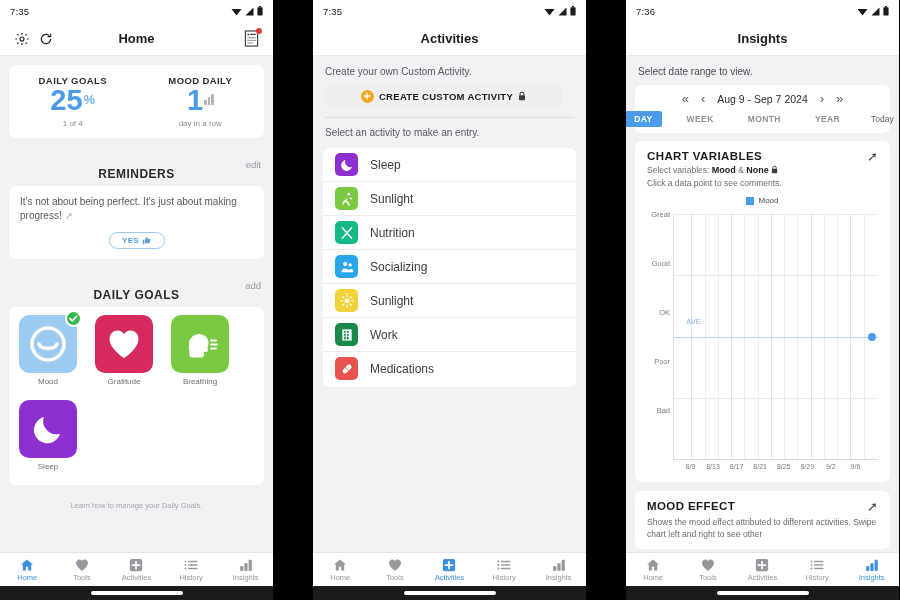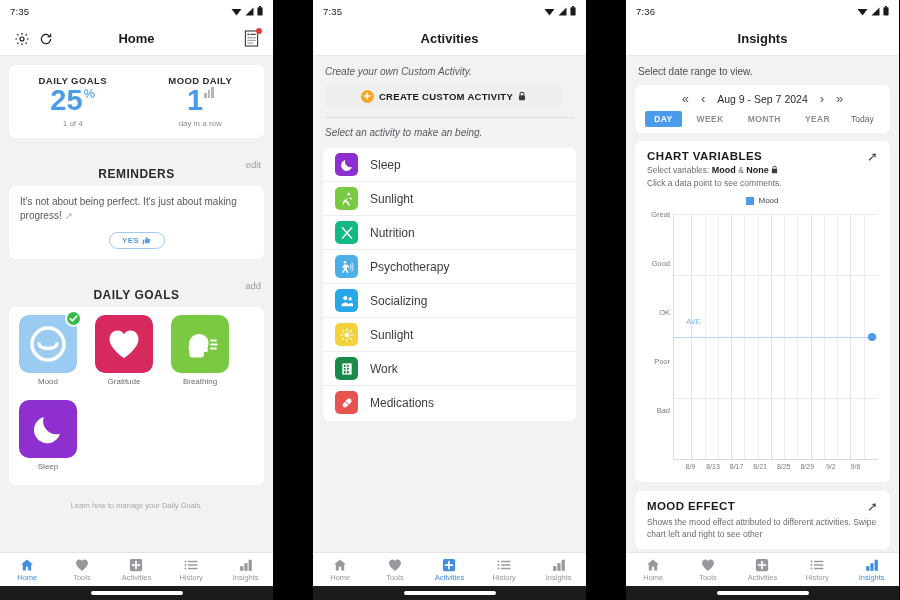--- a/index.html
+++ b/index.html
@@ -30,21 +30,21 @@
 
   
   .body { flex: 1 1 auto; overflow: hidden; position: relative; }
 
   
   .card { background: #fff; border-radius: 7px; margin: 9px 9px 0 9px; }
 
   .stats { display: flex; padding: 10px 0 10px 0; }
   .stat { flex: 1; text-align: center; }
   .stat-label { font-size: 9.5px; font-weight: bold; color: #2b2b2b; letter-spacing: .4px; }
-  .stat-value { margin-top: 1px; display: flex; align-items: flex-start;
+  .stat-value { margin-top: 1px; display: flex; align-items: center;
     justify-content: center; gap: 1px; line-height: 1; }
   .stat-num { font-size: 29px; font-weight: bold; color: #4a9bea; line-height: .95; }
   .stat-unit { font-size: 13px; color: #76b4ef; font-weight: bold; padding-bottom: 2px; }
   .stat-sub { font-size: 8px; color: #8c8c92; margin-top: 4px; }
   .bars { display: flex; align-items: flex-end; gap: 1px; padding-bottom: 3px; }
   .bars i { width: 2.5px; background: #b4b4bb; display: block; }
 
   .sect-head { display: flex; align-items: center; justify-content: center;
     position: relative; padding: 11px 10px 5px 10px; }
   .sect-title { font-size: 12px; font-weight: bold; color: #2b2b2b; letter-spacing: .5px; margin-top: 18px; }
@@ -75,21 +75,21 @@
     border-top: 1px solid #e4e4e6; flex: none; }
   .nav-item { flex: 1; display: flex; flex-direction: column; align-items: center;
     justify-content: center; gap: 1px; }
   .nav-label { font-size: 7.5px; color: #97979d; }
   .nav-item.active .nav-label { color: #3f8fe0; }
   .homebar { height: 14px; background: #1b1b1b; display: flex; align-items: center;
     justify-content: center; flex: none; }
   .homebar i { display: block; width: 92px; height: 3.5px; border-radius: 2px; background: #fff; }
 
   
-  .hint { font-size: 10px; color: #58585e; padding: 10px 8px 0 12px; font-style: italic; }
+  .hint { font-size: 10px; color: #58585e; padding: 10px 8px 0 12px; }
   .cca-wrap { padding: 8px 24px 10px 12px; }
   .cca-btn { height: 22px; background: #efefef; border-radius: 4px; display: flex;
     align-items: center; justify-content: center; gap: 5px; }
   .cca-btn span.t { font-size: 9.5px; font-weight: bold; color: #1b1b1b; letter-spacing: .3px; }
   .plus-circle { width: 13px; height: 13px; border-radius: 50%; background: #f5a623;
     display: flex; align-items: center; justify-content: center; }
   .divider { height: 1px; background: #dedee1; margin: 0 12px; }
   .act-card { background: #fff; border-radius: 7px; margin: 10px 10px 0 10px;
     padding: 0 0 2px 0; }
   .act-row { display: flex; align-items: center; gap: 12px; padding: 5px 12px;
@@ -99,21 +99,21 @@
     display: flex; align-items: center; justify-content: center; }
   .act-name { font-size: 12px; color: #3b3b41; }
 
   
   .ins-hint { font-size: 10px; color: #4b4b51; padding: 10px 12px 0 12px; }
   .date-card { background: #fff; border-radius: 7px; margin: 8px 9px 0 9px; padding: 7px 0 6px 0; }
   .date-row { display: flex; align-items: center; justify-content: center; gap: 12px; }
   .date-txt { font-size: 10.5px; color: #2b2b2b; }
   .chev { font-size: 13px; color: #555; line-height: 1; }
   .range-row { display: flex; align-items: center; justify-content: center;
-    gap: 6px; margin-top: 6px; padding: 0 12px; }
+    gap: 16px; margin-top: 6px; padding: 0 12px; }
   .range-tab { font-size: 8.5px; font-weight: bold; color: #8e8e94; letter-spacing: .4px;
     padding: 3px 9px; border-radius: 2px; }
   .range-tab.active { background: #4a9bea; color: #fff; }
   .range-today { font-size: 8.5px; color: #5c5c62; padding: 3px 6px; }
 
   .panel { background: #fff; border-radius: 7px; margin: 8px 9px 0 9px; padding: 9px 12px 8px 12px; }
   .panel-head { display: flex; align-items: flex-start; justify-content: space-between; }
   .panel-title { font-size: 11.5px; font-weight: bold; color: #1b1b1b; letter-spacing: .4px; }
   .panel-sub { font-size: 8.5px; color: #6b6b71; margin-top: 3px; }
   .panel-sub b { color: #1b1b1b; font-size: 9px; }
@@ -363,21 +363,21 @@
               </svg>
           </span>
           <span class="t">CREATE CUSTOM ACTIVITY</span>
           <svg width="8" height="10" viewBox="0 0 10 12">
               <path d="M2.6 5.2V3.6a2.4 2.4 0 0 1 4.8 0v1.6" fill="none" stroke="#3b3b41" stroke-width="1.3"></path>
               <rect x="1.2" y="5" width="7.6" height="6.2" rx="1" fill="#3b3b41"></rect>
             </svg>
         </div>
       </div>
       <div class="divider"></div>
-      <div class="hint" style="padding-top:9px">Select an activity to make an being.</div>
+      <div class="hint" style="padding-top:9px">Select an activity to make an entry.</div>
 
       <div class="act-card">
         <div class="act-row">
           <span class="act-icon" style="background:#8e2fd0">
             <svg width="14" height="14" viewBox="0 0 24 24">
                 <path d="M20.5 15.3A9.2 9.2 0 0 1 9.1 3.6a9.4 9.4 0 1 0 11.4 11.7z" fill="#fff"></path>
               </svg>
             </span>
           <span class="act-name">Sleep</span>
         </div>
@@ -391,30 +391,20 @@
             </span>
           <span class="act-name">Sunlight</span>
         </div>
         <div class="act-row">
           <span class="act-icon" style="background:#12b886">
             <svg width="14" height="14" viewBox="0 0 24 24" stroke="#fff" stroke-width="2.4" stroke-linecap="round" fill="none">
                 <path d="M4 3l16 18M20 3L4 21"></path>
               </svg>
             </span>
           <span class="act-name">Nutrition</span>
-        </div>
-        <div class="act-row">
-          <span class="act-icon" style="background:#4dafe8">
-            <svg width="14" height="14" viewBox="0 0 24 24" fill="#fff">
-                <circle cx="8.5" cy="4" r="2.2"></circle>
-                <path d="M7 7.6l-3.4 5 2 1.4 2-2.6-.6 4.4-3.6 5 2 1.6 4-5.2 3 5.4 2.2-1.2-3-6 .6-4.6 2.4 2.6 2-1.6-4.4-4.2z"></path>
-                <path d="M18 7c1.4 1.6 1.4 8.4 0 10M20.8 5c2.2 2.6 2.2 11.4 0 14" stroke="#fff" stroke-width="1.4" fill="none" stroke-linecap="round"></path>
-              </svg>
-            </span>
-          <span class="act-name">Psychotherapy</span>
         </div>
         <div class="act-row">
           <span class="act-icon" style="background:#2aa7e8">
             <svg width="14" height="14" viewBox="0 0 24 24" fill="#fff">
                 <circle cx="9" cy="7" r="3.6"></circle>
                 <path d="M2.4 21c0-4 3-6.6 6.6-6.6S15.6 17 15.6 21z"></path>
                 <circle cx="17.4" cy="8.4" r="2.8"></circle>
                 <path d="M13.6 21c.4-3.6 2.4-5.6 5.4-5.6 2.2 0 3.4 1.2 3.4 3V21z"></path>
               </svg>
             </span>

